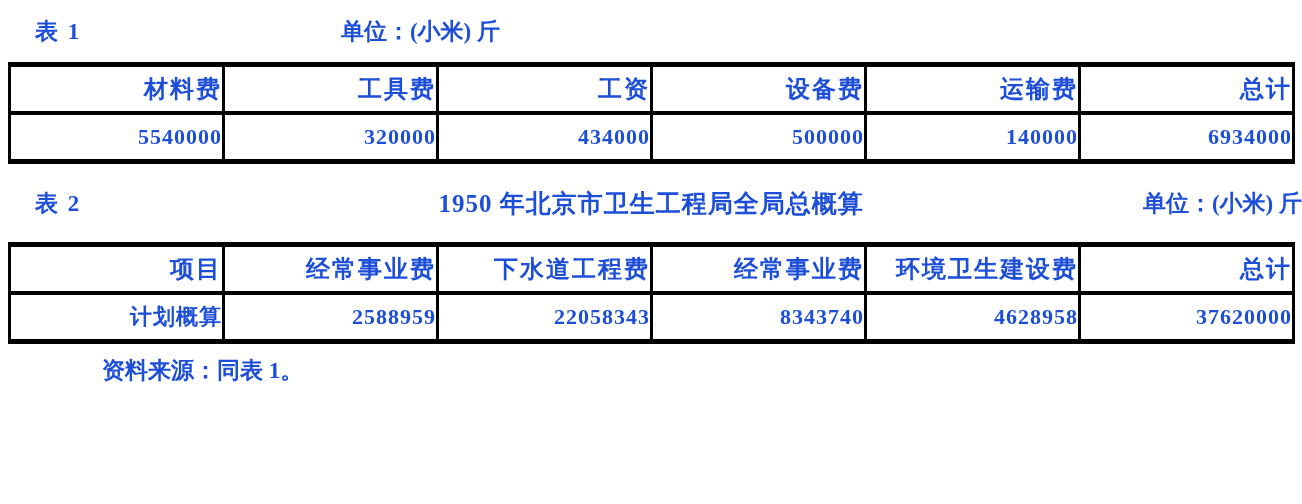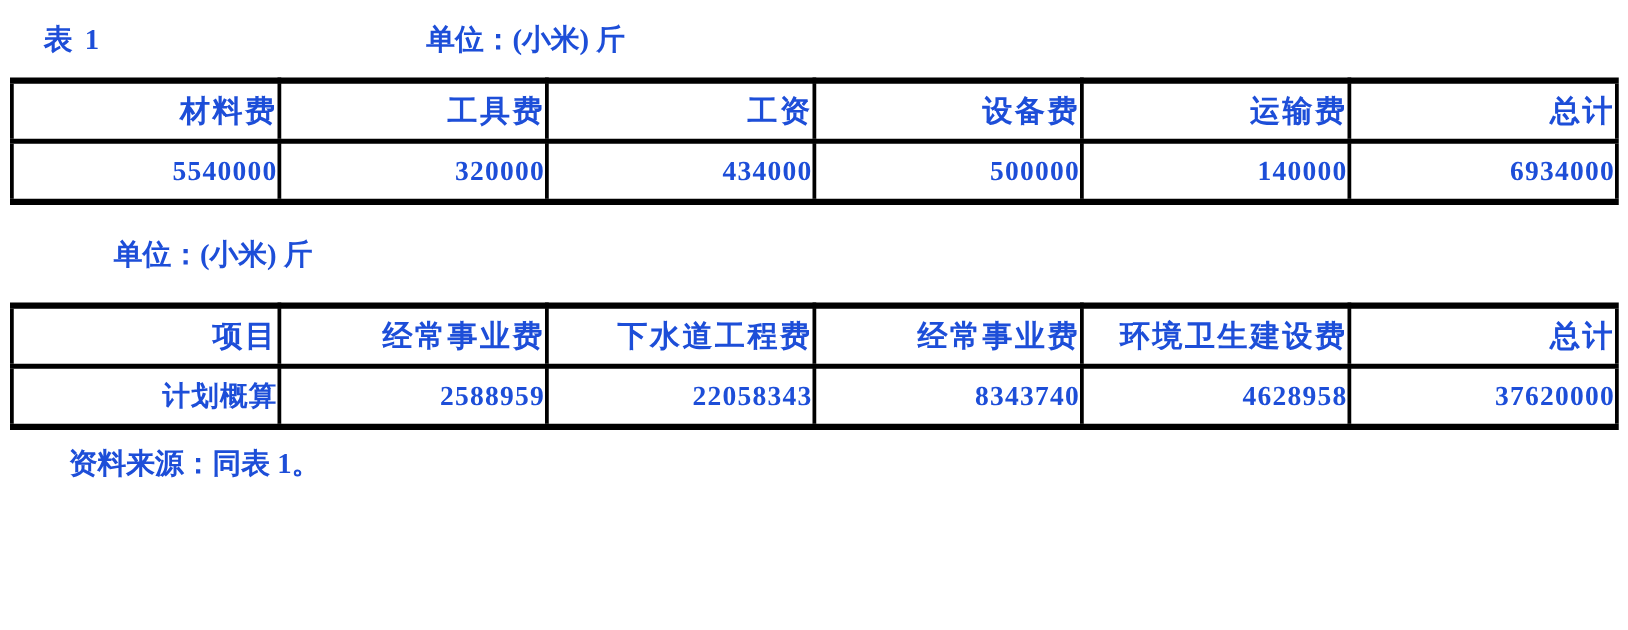--- a/index.html
+++ b/index.html
@@ -82,21 +82,21 @@
   
   .note-block { margin-top: 6px; }
   .note-line {
     height: 45px;
     line-height: 45px;
     font-size: 23px;
     white-space: nowrap;
   }
   .note-line.indent { padding-left: 55px; }
   .note-line.flush  { padding-left: 12px; }
-  .note-block.last { margin-top: 4px; }
+  .note-block.last { margin-top: 4px; margin-left: 47px; }
 </style>
 </head>
 <body>
 
 <div class="sheet">
 
   <div class="cap-row first">
     <span class="cap-label">表 1</span>
     <span class="cap-unit">单位：(小米) 斤</span>
   </div>
@@ -119,20 +119,22 @@
         <td>434000</td>
         <td>500000</td>
         <td>140000</td>
         <td>6934000</td>
       </tr>
     </tbody>
   </table>
 
 
   <div class="cap-row second">
+    <span class="cap-label">表 2</span>
+    <span class="cap-title">1950 年北京市卫生工程局全局总概算</span>
     <span class="cap-unit">单位：(小米) 斤</span>
   </div>
 
   <table class="data-table">
     <thead>
       <tr>
         <th>项目</th>
         <th>经常事业费</th>
         <th>下水道工程费</th>
         <th>经常事业费</th>

